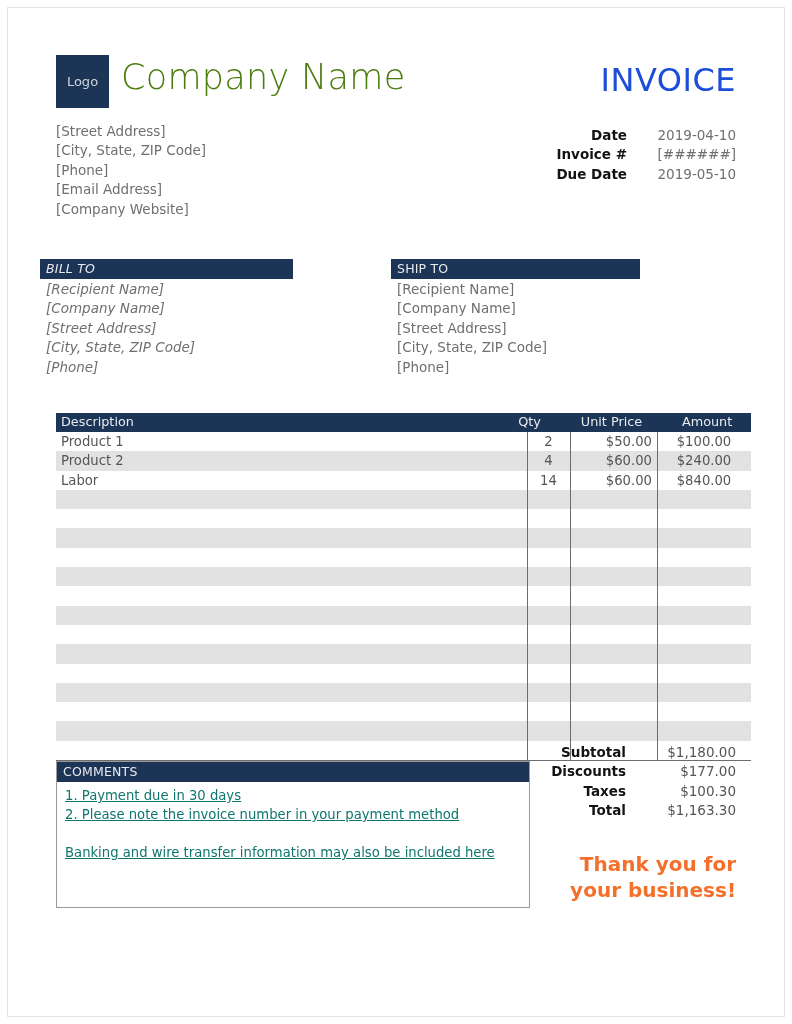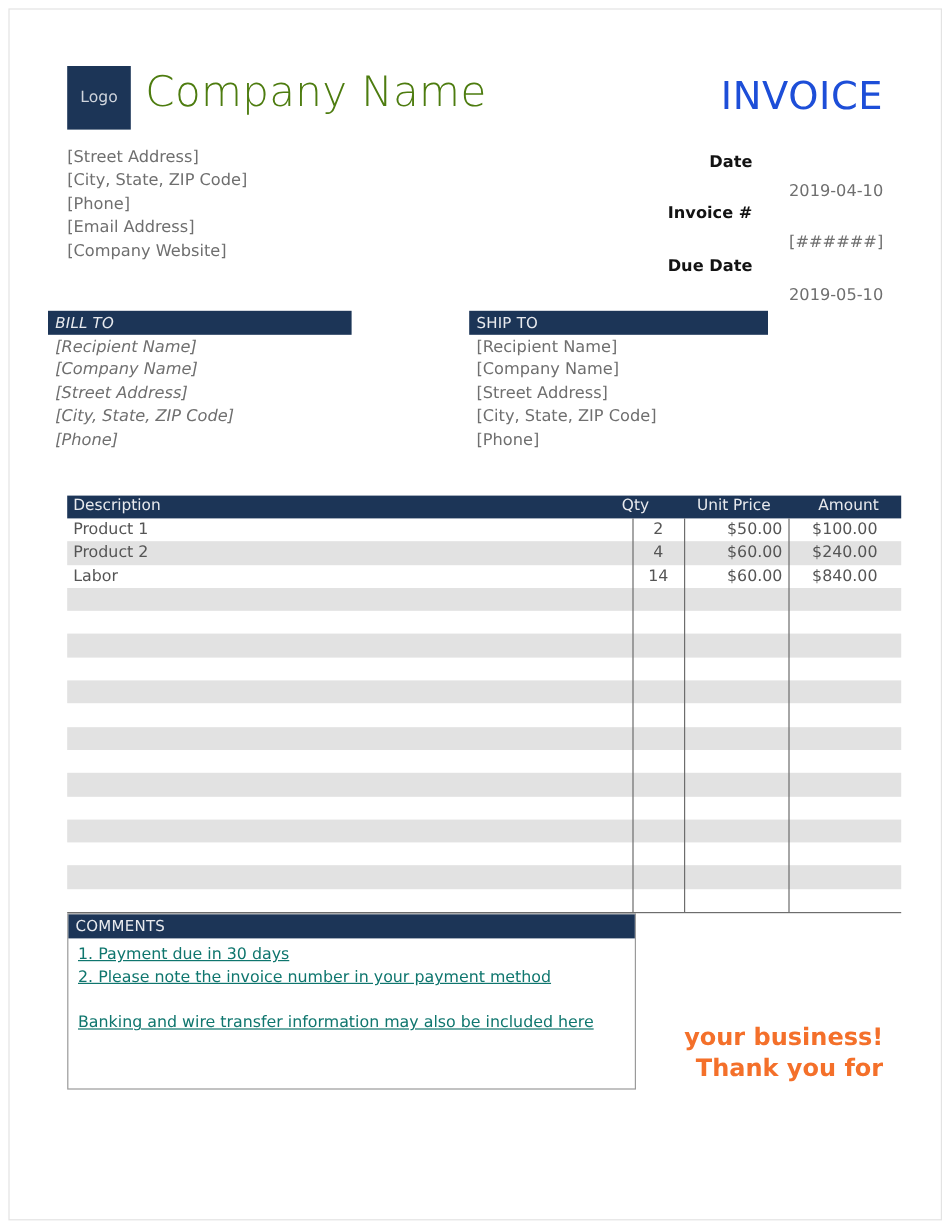--- a/index.html
+++ b/index.html
@@ -98,21 +98,20 @@
     color: #131313;
     font-weight: bold;
     width: 120px;
     padding-right: 10px;
     box-sizing: border-box;
   }
   .meta-value {
     text-align: right;
     color: #6f6f6f;
     width: 99px;
-    margin-top: 24px;
   }
 
   
   .bill-to  { position: absolute; left: 32px;  top: 251px; width: 253px; font-style: italic; }
   .ship-to  { position: absolute; left: 383px; top: 251px; width: 249px; }
   .party-lines {
     font-size: 13.5px;
     line-height: 19.4px;
     color: #6f6f6f;
     padding-left: 6px;
@@ -396,29 +395,47 @@
           <div class="c c-amt"></div>
         </div>
       <div class="vline v1"></div>
       <div class="vline v2"></div>
       <div class="vline v3"></div>
     </div>
 
     <div class="items-bottom-rule"></div>
   </div>
 
+  <div class="totals">
+    <div class="tot-row">
+      <span class="tot-label">Subtotal</span>
+      <span class="tot-value">$1,180.00</span>
+    </div>
+    <div class="tot-row">
+      <span class="tot-label">Discounts</span>
+      <span class="tot-value">$177.00</span>
+    </div>
+    <div class="tot-row">
+      <span class="tot-label">Taxes</span>
+      <span class="tot-value">$100.30</span>
+    </div>
+    <div class="tot-row">
+      <span class="tot-label">Total</span>
+      <span class="tot-value">$1,163.30</span>
+    </div>
+  </div>
 
   <div class="comments">
     <div class="navy-bar">COMMENTS</div>
     <div class="comments-body">
       <div>1. Payment due in 30 days</div>
       <div>2. Please note the invoice number in your payment method</div>
       <div class="comments-gap"></div>
       <div>Banking and wire transfer information may also be included here</div>
     </div>
   </div>
 
   <div class="thanks">
+    <div>Thank you for</div>
     <div>your business!</div>
-    <div>Thank you for</div>
   </div>
 
 </div>
 
 </body></html>

